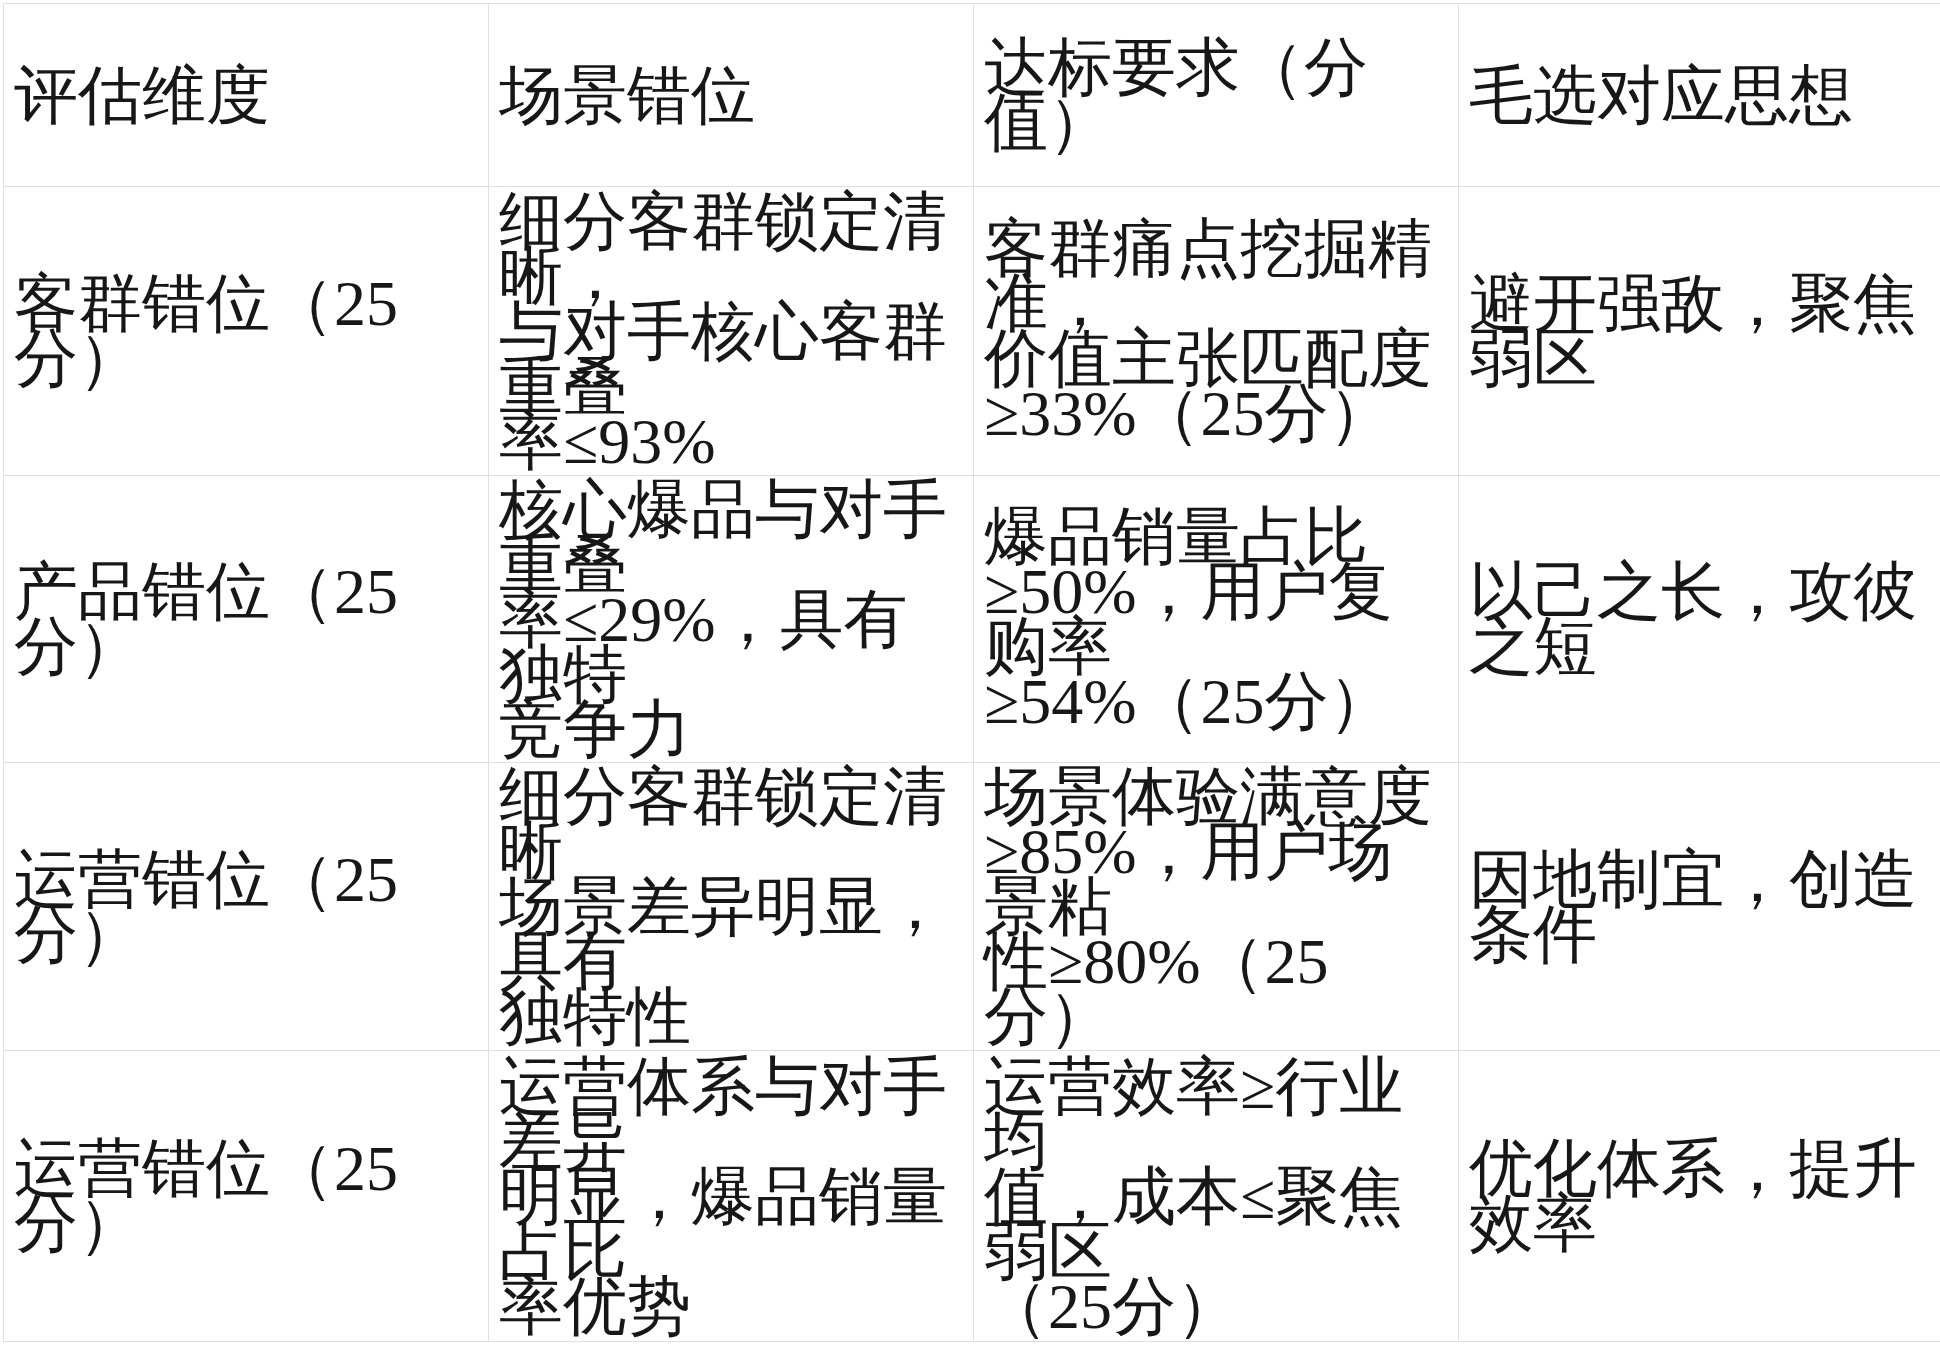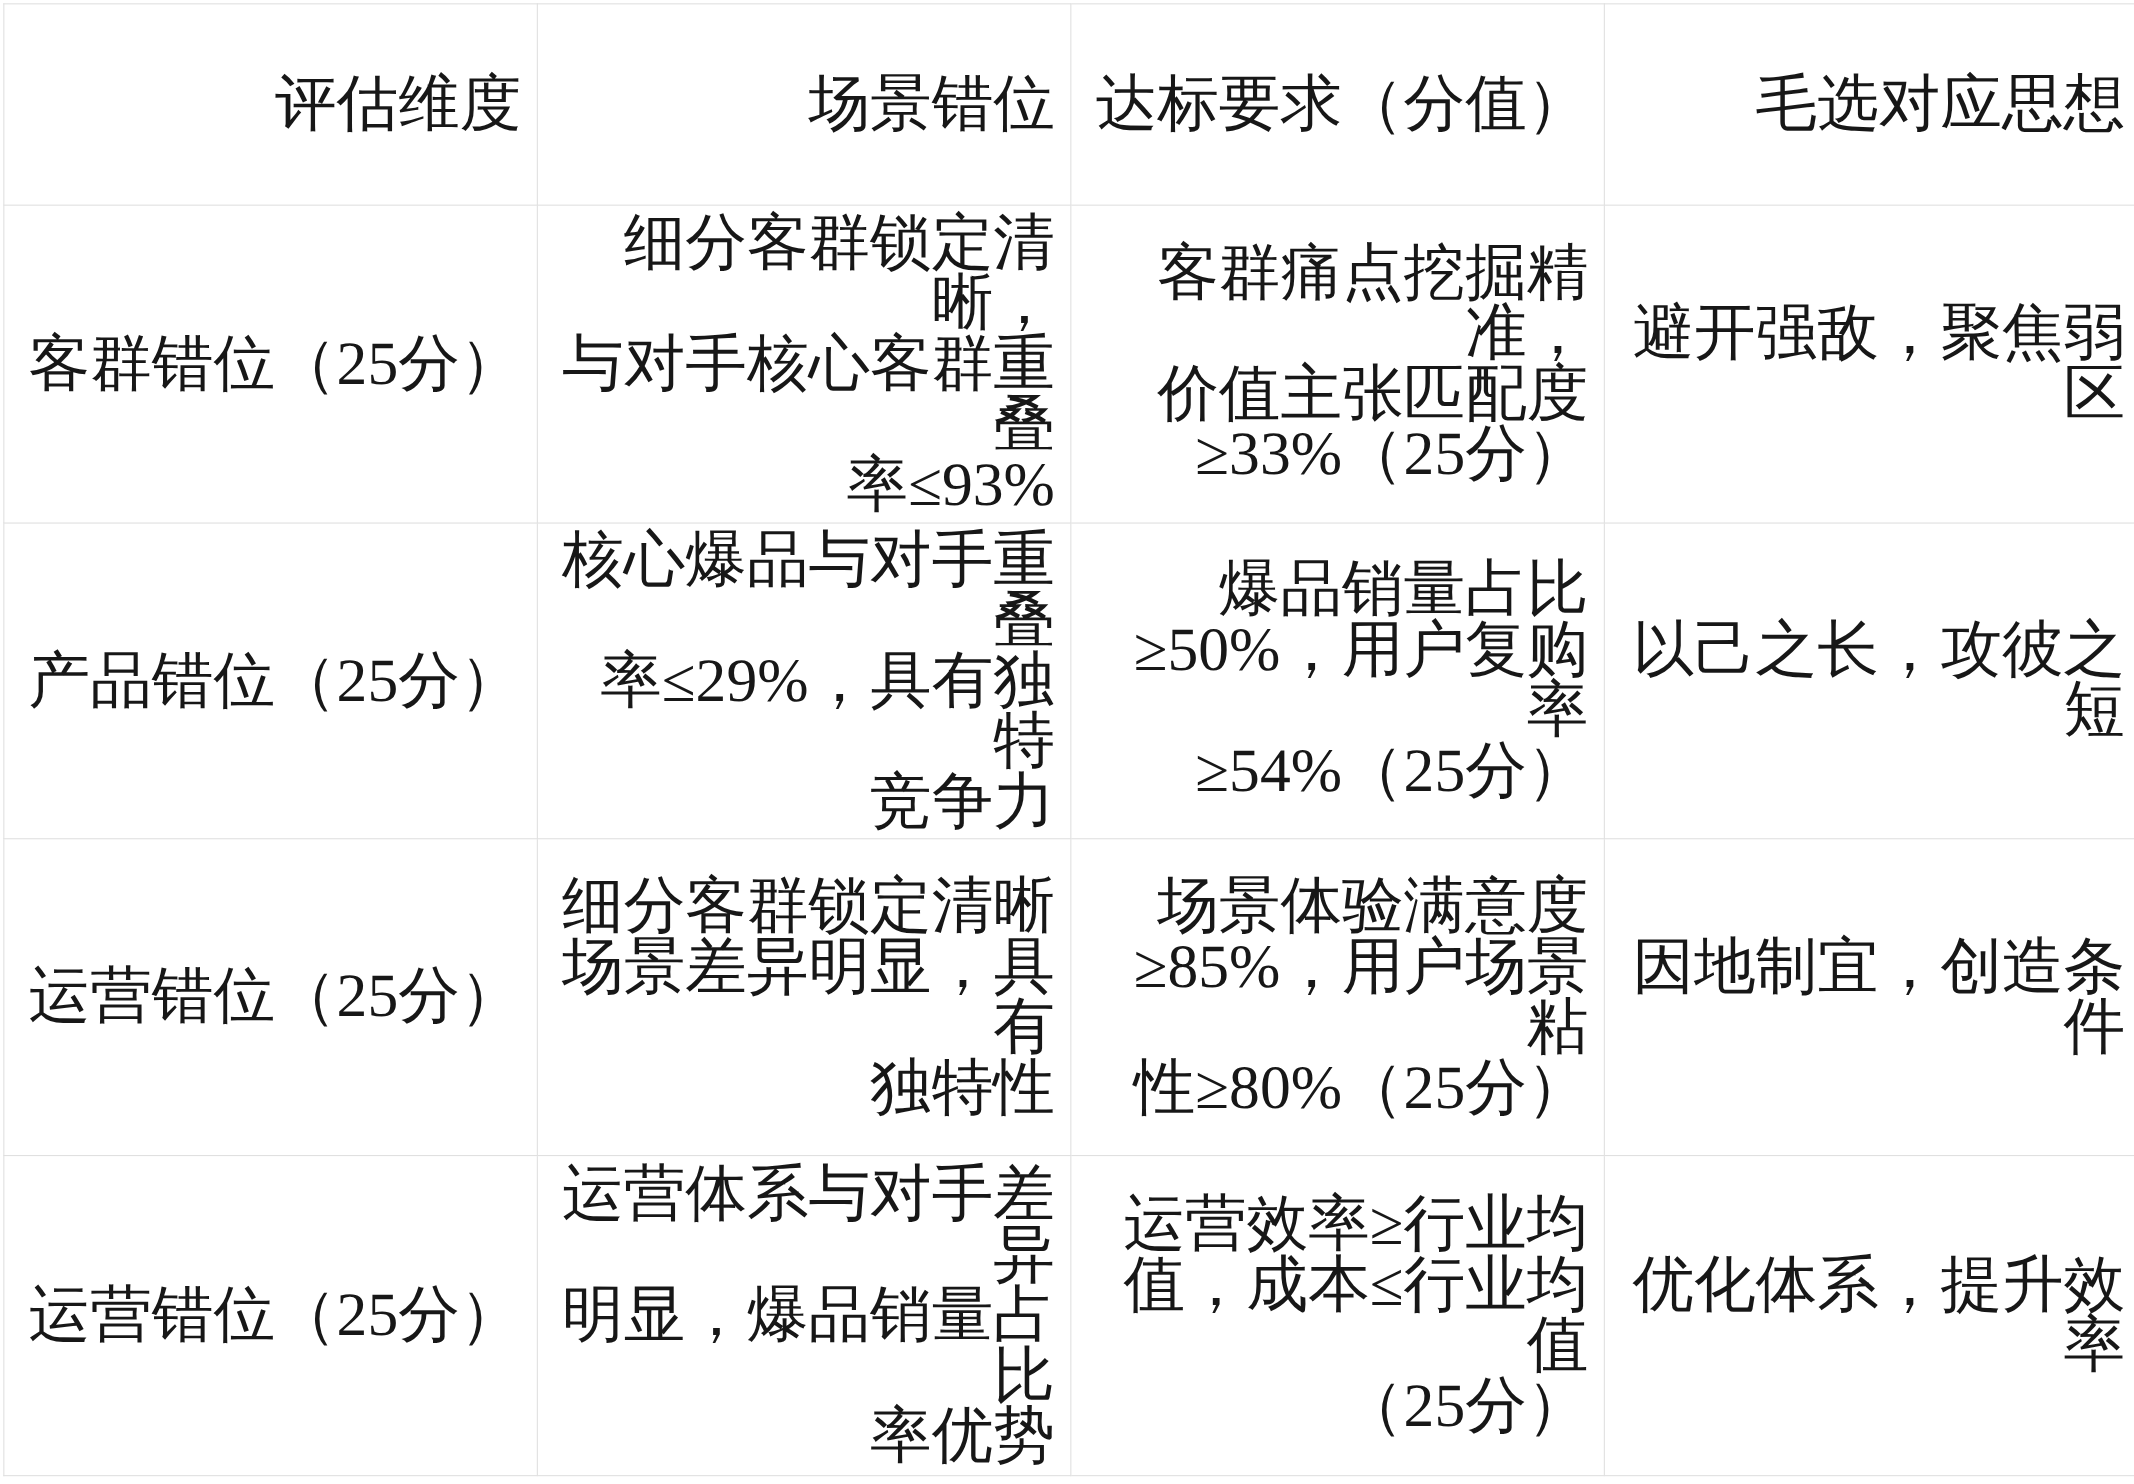--- a/index.html
+++ b/index.html
@@ -17,23 +17,23 @@
   table.eval-table {
     border-collapse: collapse;
     table-layout: fixed;
     margin: 3px 0 0 3px;
     width: 1943px;
   }
   .eval-table th,
   .eval-table td {
     border: 1.5px solid #e0e0e0;
     vertical-align: middle;
-    text-align: right;
+    text-align: left;
     font-weight: normal;
-    font-size: 56px;
+    font-size: 64px;
     line-height: 55px;
     padding: 0 14px 0 10px;
     white-space: pre-line;
     overflow: hidden;
     background: #ffffff;
   }
   tr.header-row   { height: 183px; }
   tr.data-row-1   { height: 289px; }
   tr.data-row-2   { height: 287px; }
   tr.data-row-3   { height: 288px; }
@@ -87,18 +87,18 @@
 ≥85%，用户场景粘
 性≥80%（25分）</td>
       <td>因地制宜，创造条件</td>
     </tr>
     <tr class="data-row-4">
       <td>运营错位（25分）</td>
       <td>运营体系与对手差异
 明显，爆品销量占比
 率优势</td>
       <td>运营效率≥行业均
-值，成本≤行业均值
+值，成本≤聚焦弱区
 （25分）</td>
       <td>优化体系，提升效率</td>
     </tr>
   </tbody>
 </table>
 
 </body></html>

